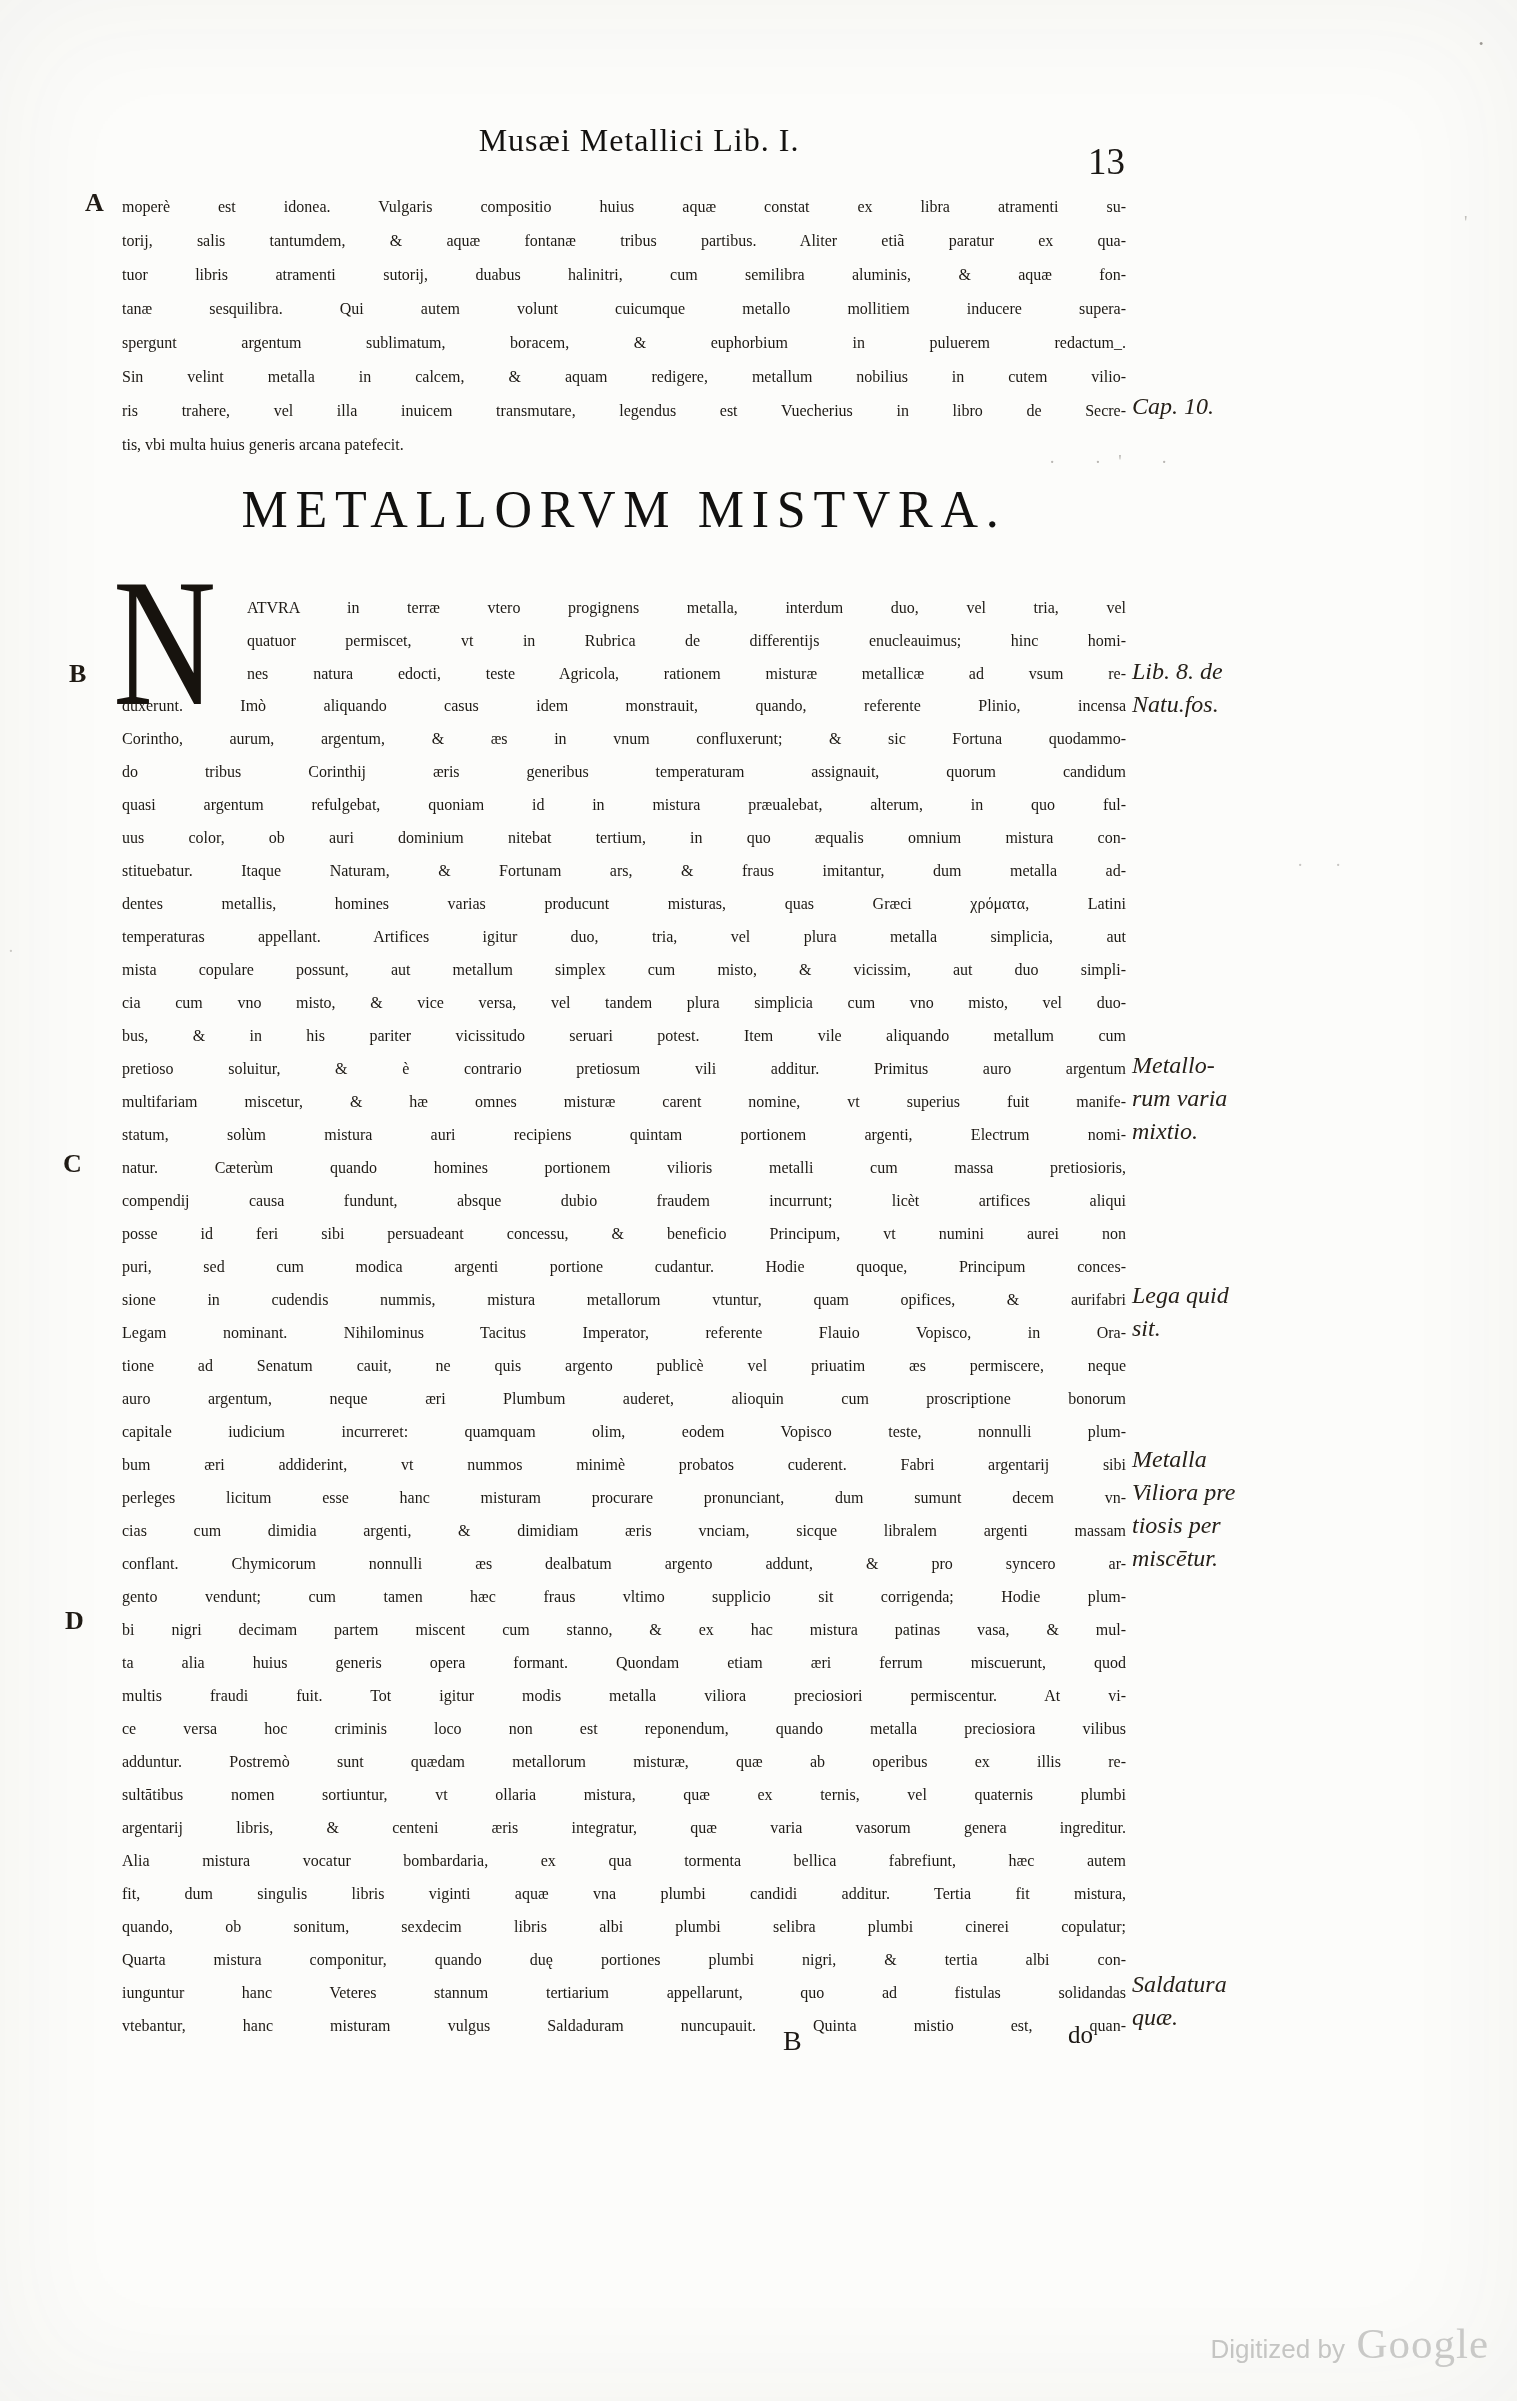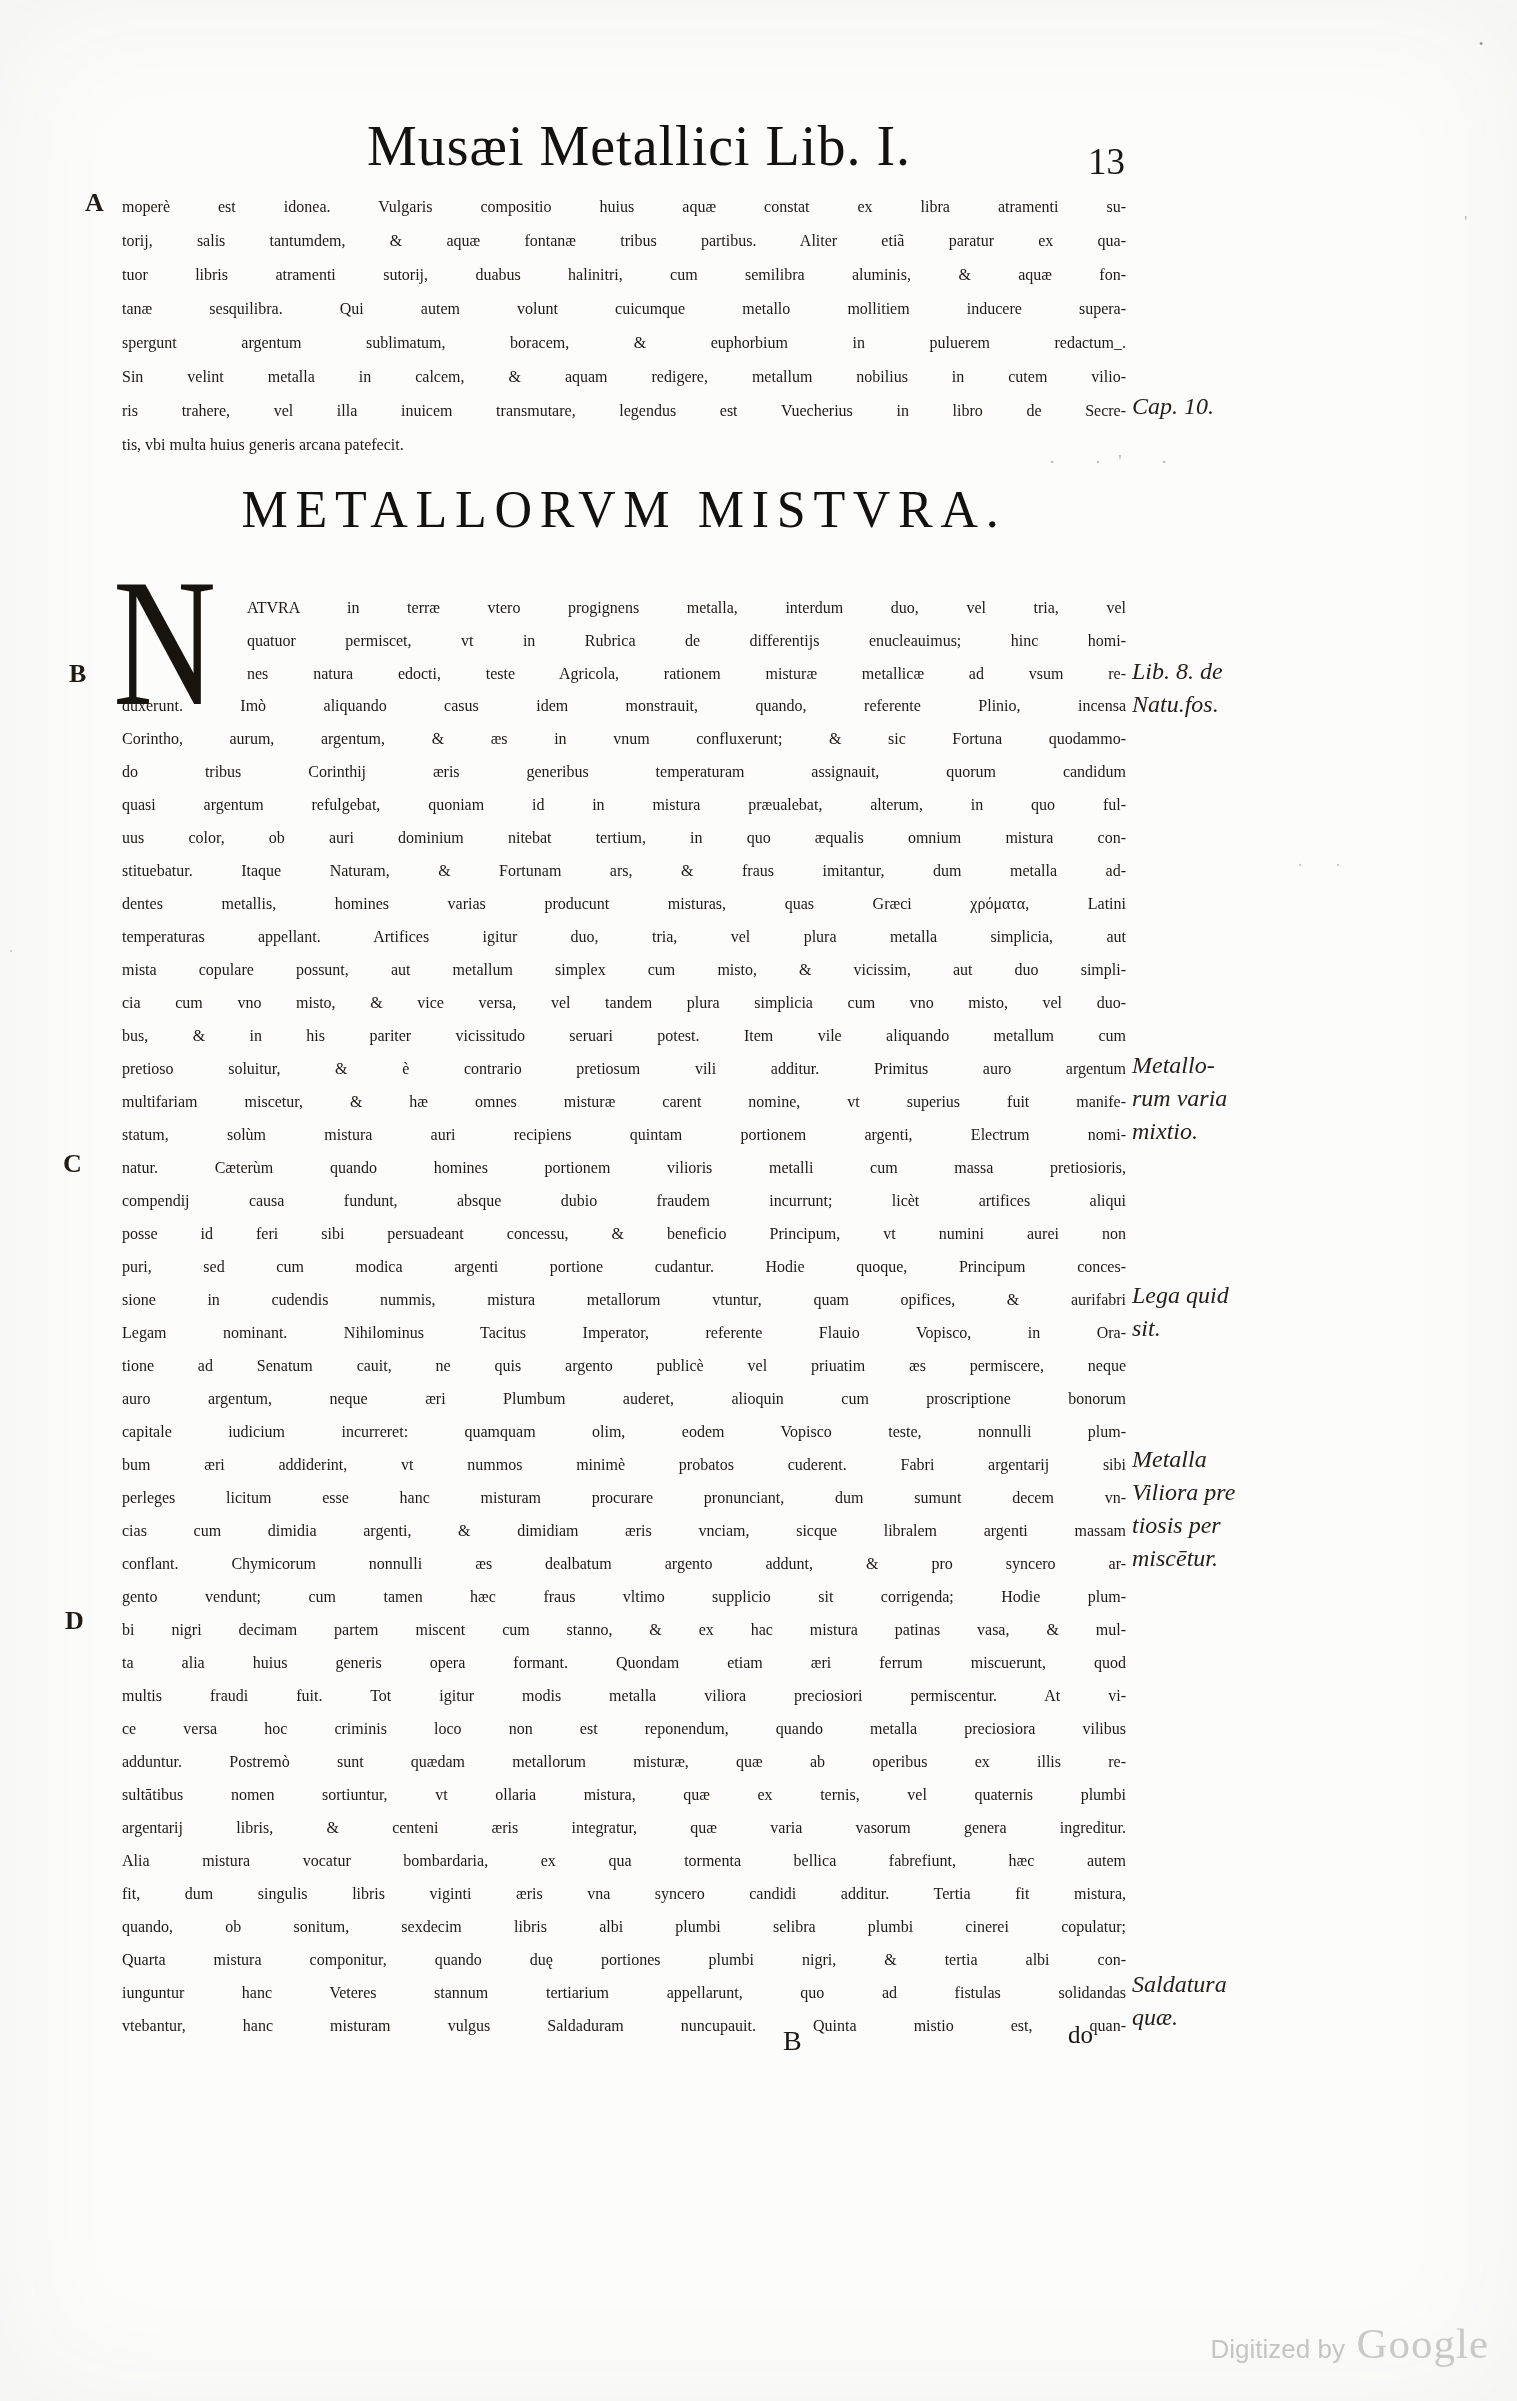--- a/index.html
+++ b/index.html
@@ -5,22 +5,22 @@
   html,body{margin:0;padding:0;}
   body{background:#e9e9e7;}
   .page{
     position:relative; width:1518px; height:2402px; margin:0 auto;
     background:#fcfcfa; overflow:hidden;
     box-shadow: inset 0 0 134px rgba(60,50,30,0.05);
     font-family:"Liberation Serif","DejaVu Serif",serif;
     color:#1b1713;
   }
   .running-head{
-    position:absolute; left:0; top:114px; width:1278px;
-    text-align:center; font-size:56px; letter-spacing:1px; color:#141210;
+    position:absolute; left:0; top:122px; width:1278px;
+    text-align:center; font-size:32px; letter-spacing:1px; color:#141210;
   }
   .page-number{
     position:absolute; left:1088px; top:140px; font-size:37px; color:#1a1714;
   }
   .heading{
     position:absolute; left:122px; top:480px; width:1004px;
     text-align:center; font-size:52px; letter-spacing:7.7px; color:#121110;
     white-space:nowrap;
   }
   .bodyblock{position:absolute; font-size:16px; color:#1d1914;}
@@ -121,21 +121,21 @@
       <div>conflant. Chymicorum nonnulli æs dealbatum argento addunt, &amp; pro syncero ar-</div>
       <div>gento vendunt; cum tamen hæc fraus vltimo supplicio sit corrigenda; Hodie plum-</div>
       <div>bi nigri decimam partem miscent cum stanno, &amp; ex hac mistura patinas vasa, &amp; mul-</div>
       <div>ta alia huius generis opera formant. Quondam etiam æri ferrum miscuerunt, quod</div>
       <div>multis fraudi fuit. Tot igitur modis metalla viliora preciosiori permiscentur. At vi-</div>
       <div>ce versa hoc criminis loco non est reponendum, quando metalla preciosiora vilibus</div>
       <div>adduntur. Postremò sunt quædam metallorum misturæ, quæ ab operibus ex illis re-</div>
       <div>sultātibus nomen sortiuntur, vt ollaria mistura, quæ ex ternis, vel quaternis plumbi</div>
       <div>argentarij libris, &amp; centeni æris integratur, quæ varia vasorum genera ingreditur.</div>
       <div>Alia mistura vocatur bombardaria, ex qua tormenta bellica fabrefiunt, hæc autem</div>
-      <div>fit, dum singulis libris viginti æris vna syncero candidi additur. Tertia fit mistura,</div>
+      <div>fit, dum singulis libris viginti aquæ vna plumbi candidi additur. Tertia fit mistura,</div>
       <div>quando, ob sonitum, sexdecim libris albi plumbi selibra plumbi cinerei copulatur;</div>
       <div>Quarta mistura componitur, quando duę portiones plumbi nigri, &amp; tertia albi con-</div>
       <div>iunguntur hanc Veteres stannum tertiarium appellarunt, quo ad fistulas solidandas</div>
       <div>vtebantur, hanc misturam vulgus Saldaduram nuncupauit. Quinta mistio est, quan-</div>
     </div>
 
   <div id="margin-letters">
       <div class="margin-letter" style="left: 85px; top: 188px;">A</div>
       <div class="margin-letter" style="left: 69px; top: 659px;">B</div>
       <div class="margin-letter" style="left: 63px; top: 1149px;">C</div>

